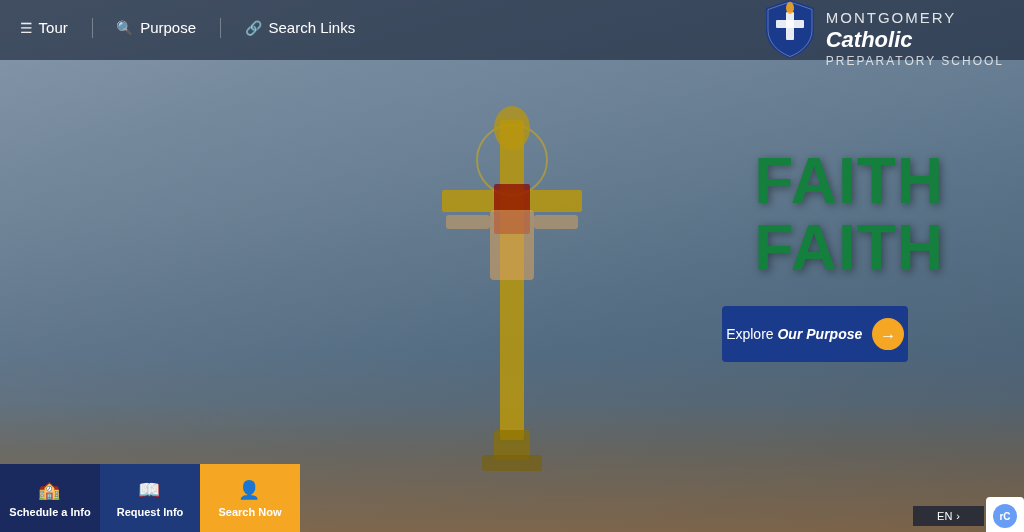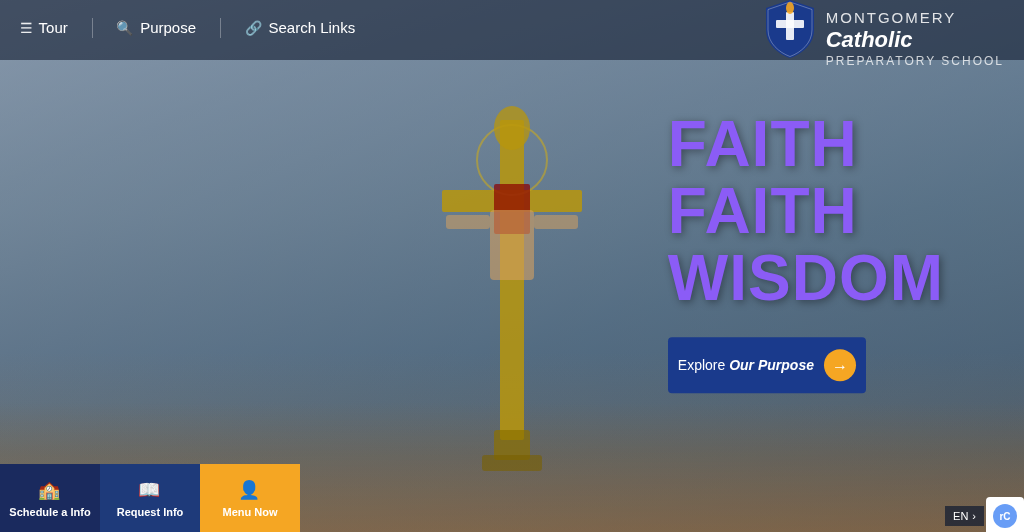--- a/index.html
+++ b/index.html
@@ -158,36 +158,37 @@
     .hero-content {
       position: absolute;
       right: 80px;
       top: 50%;
       transform: translateY(-55%);
       text-align: left;
       z-index: 50;
     }
 
     .hero-title {
-      color: #8b5cf6;
+      color: #15803d;
       font-size: 64px;
       font-weight: 800;
       line-height: 1.05;
       text-shadow: 2px 2px 8px rgba(0,0,0,0.4);
       letter-spacing: 1px;
+      margin-left: 32px;
     }
 
     .explore-btn {
       margin-top: 24px;
       display: inline-flex;
       align-items: center;
       gap: 10px;
       background: #1a3a8c;
       color: #ffffff;
-      padding: 12px 10px;
+      padding: 12px 4px;
       border-radius: 4px;
       font-size: 14px;
       cursor: pointer;
       border: none;
     }
 
     .explore-btn em {
       font-style: italic;
       font-weight: 700;
     }
@@ -259,21 +260,21 @@
       align-items: center;
       gap: 2px;
       z-index: 100;
       height: 32px;
     }
 
     .lang-btn {
       background: rgba(20,30,50,0.75);
       color: #fff;
       font-size: 11px;
-      padding: 4px 8px;
+      padding: 4px 24px;
       cursor: pointer;
       display: flex;
       align-items: center;
       gap: 4px;
     }
 
     .recaptcha-badge {
       width: 38px;
       height: 38px;
       background: #fff;
@@ -376,42 +377,41 @@
       <div class="catholic">Catholic</div>
       <div class="prep">PREPARATORY SCHOOL</div>
     </div>
   </div>
 </nav>
 
 <div class="hero-content">
   <div class="hero-title">
     <div>FAITH</div>
     <div>FAITH</div>
-    <div>WISDOM</div>
   </div>
   <button class="explore-btn">
     <span>
       <span>Explore </span><em>Our Purpose</em>
     </span>
     <span class="explore-arrow">→</span>
   </button>
 </div>
 
 <div class="action-bar">
   <div class="action-btn tour">
     <div class="btn-icon">🏫</div>
     <span>Schedule a Info</span>
   </div>
   <div class="action-btn info">
     <div class="btn-icon">📖</div>
     <span>Request Info</span>
   </div>
   <div class="action-btn apply">
     <div class="btn-icon">👤</div>
-    <span>Menu Now</span>
+    <span>Search Now</span>
   </div>
 </div>
 
 <div class="lang-bar">
   <div class="lang-btn">
     <span>EN</span>
     <span>›</span>
   </div>
   <div class="recaptcha-badge">
     <svg width="28" height="28" viewBox="0 0 28 28" xmlns="http://www.w3.org/2000/svg">

